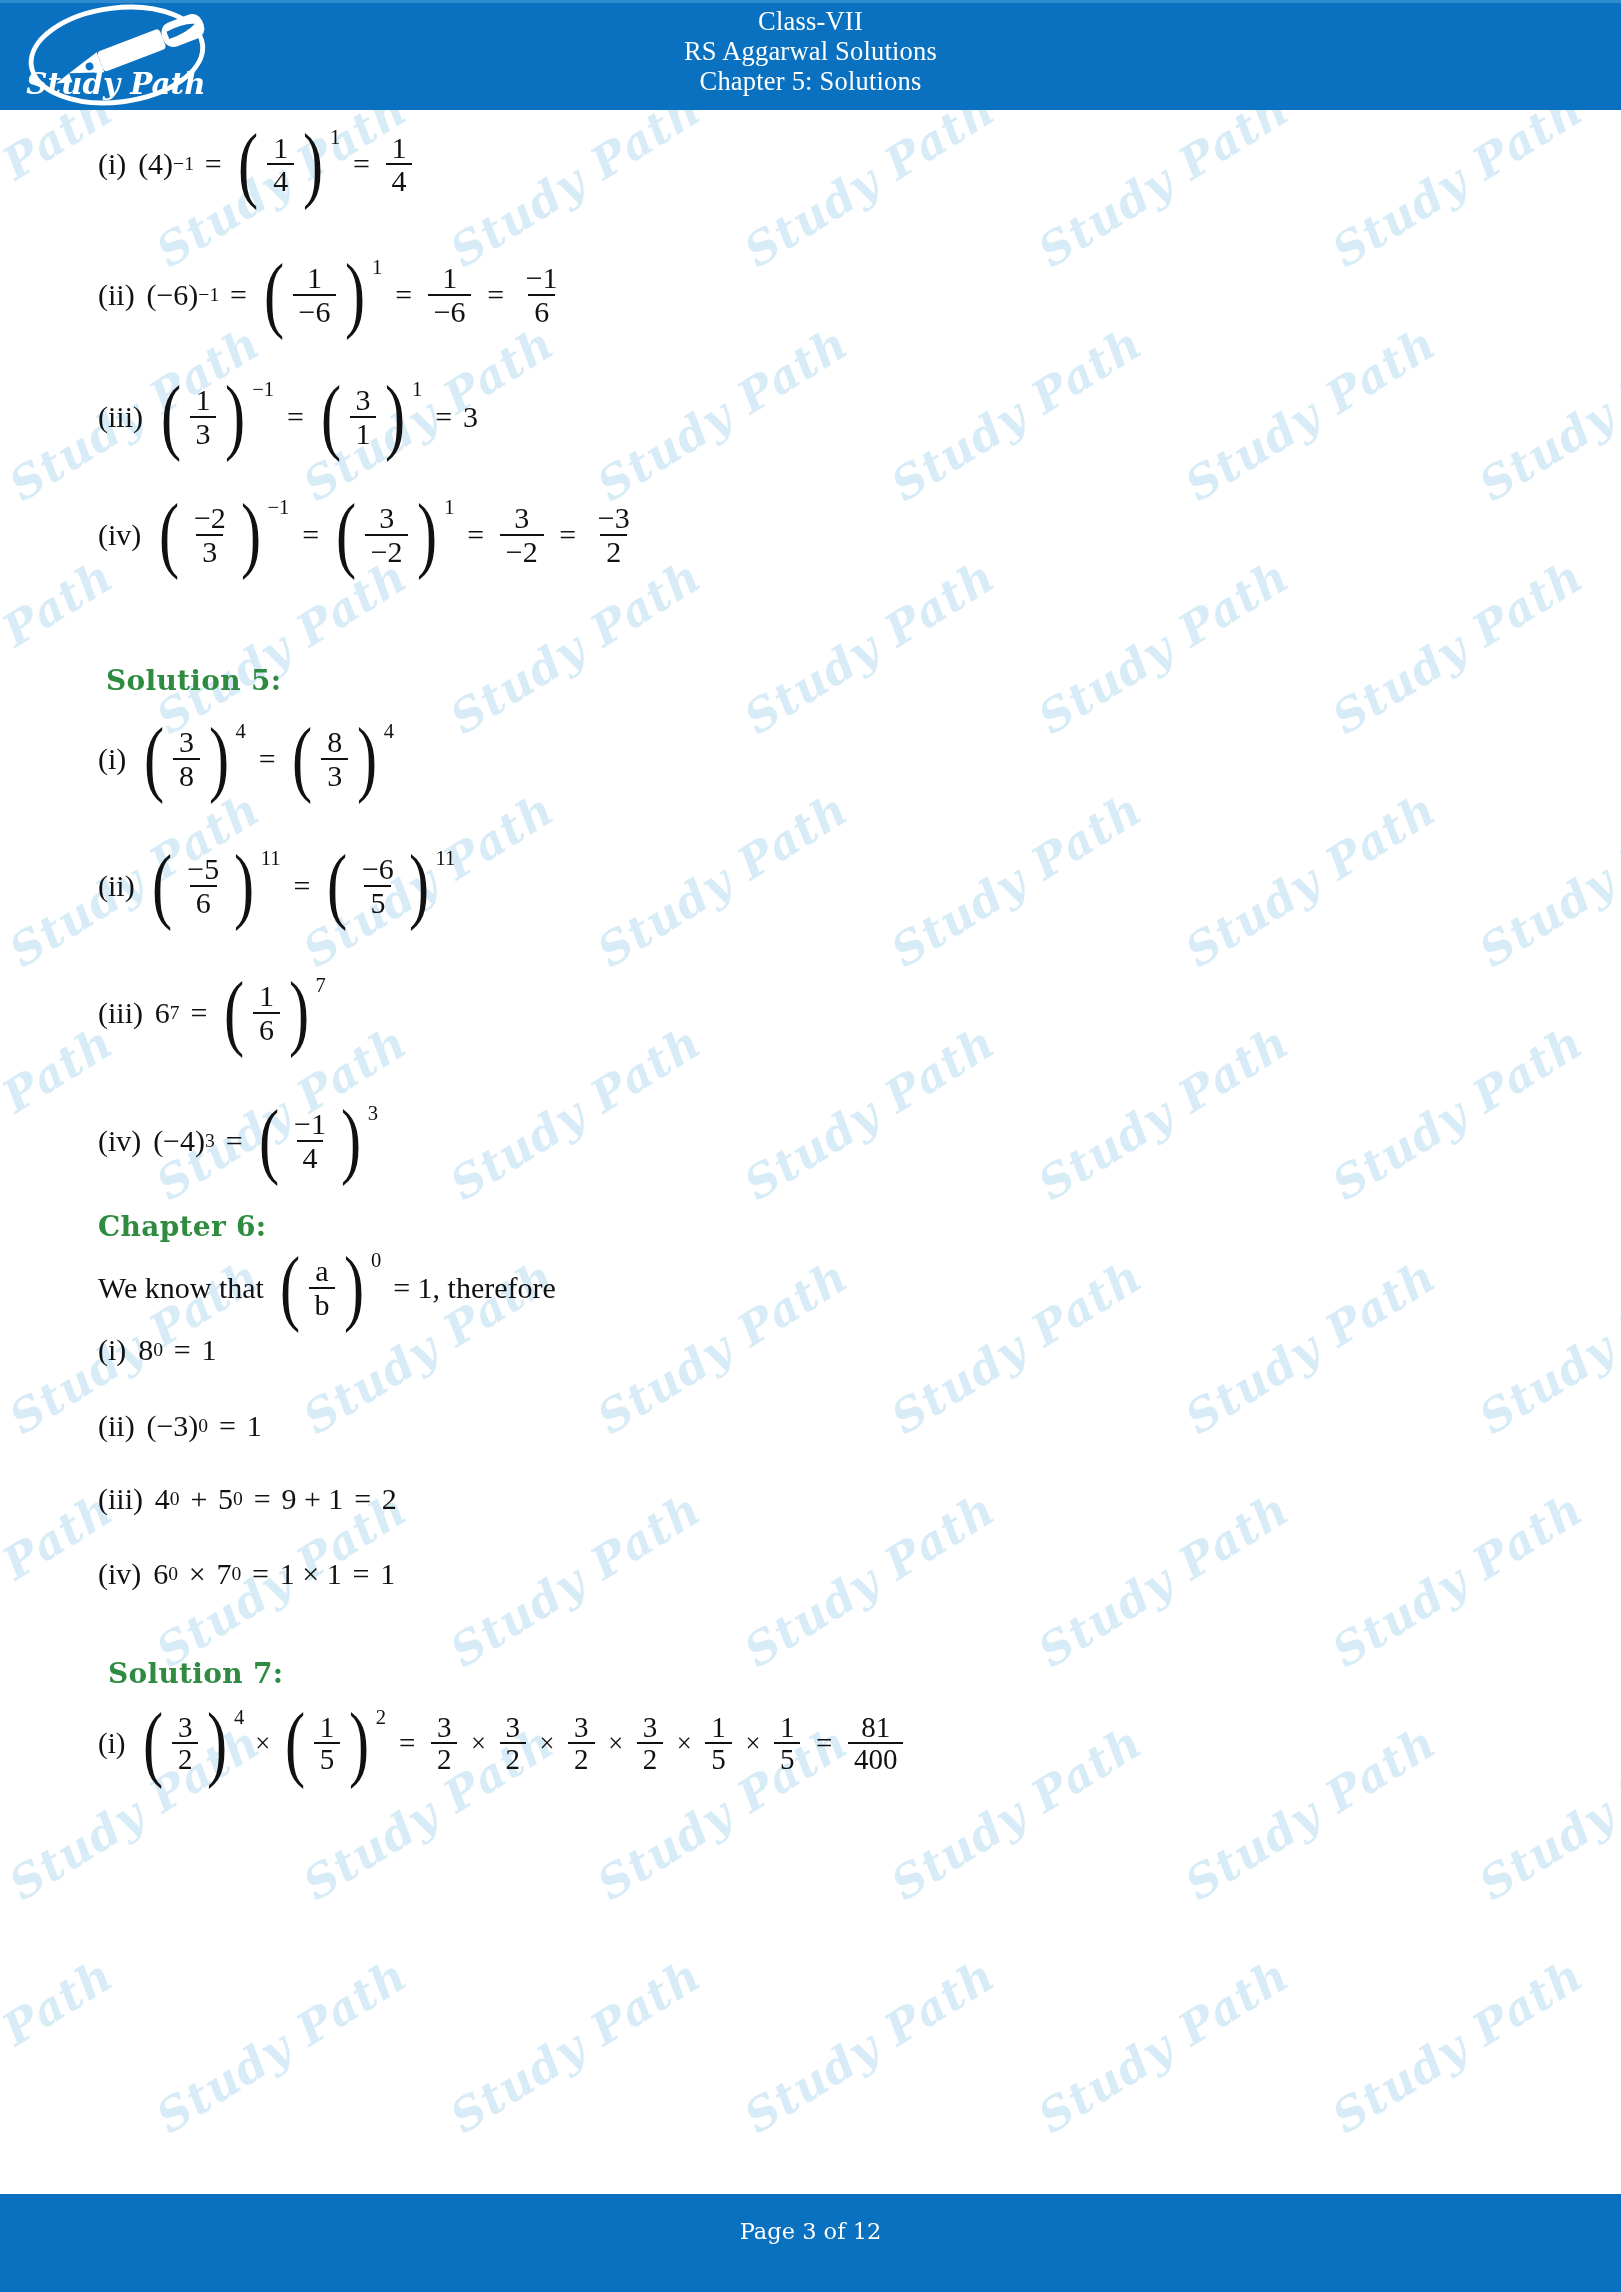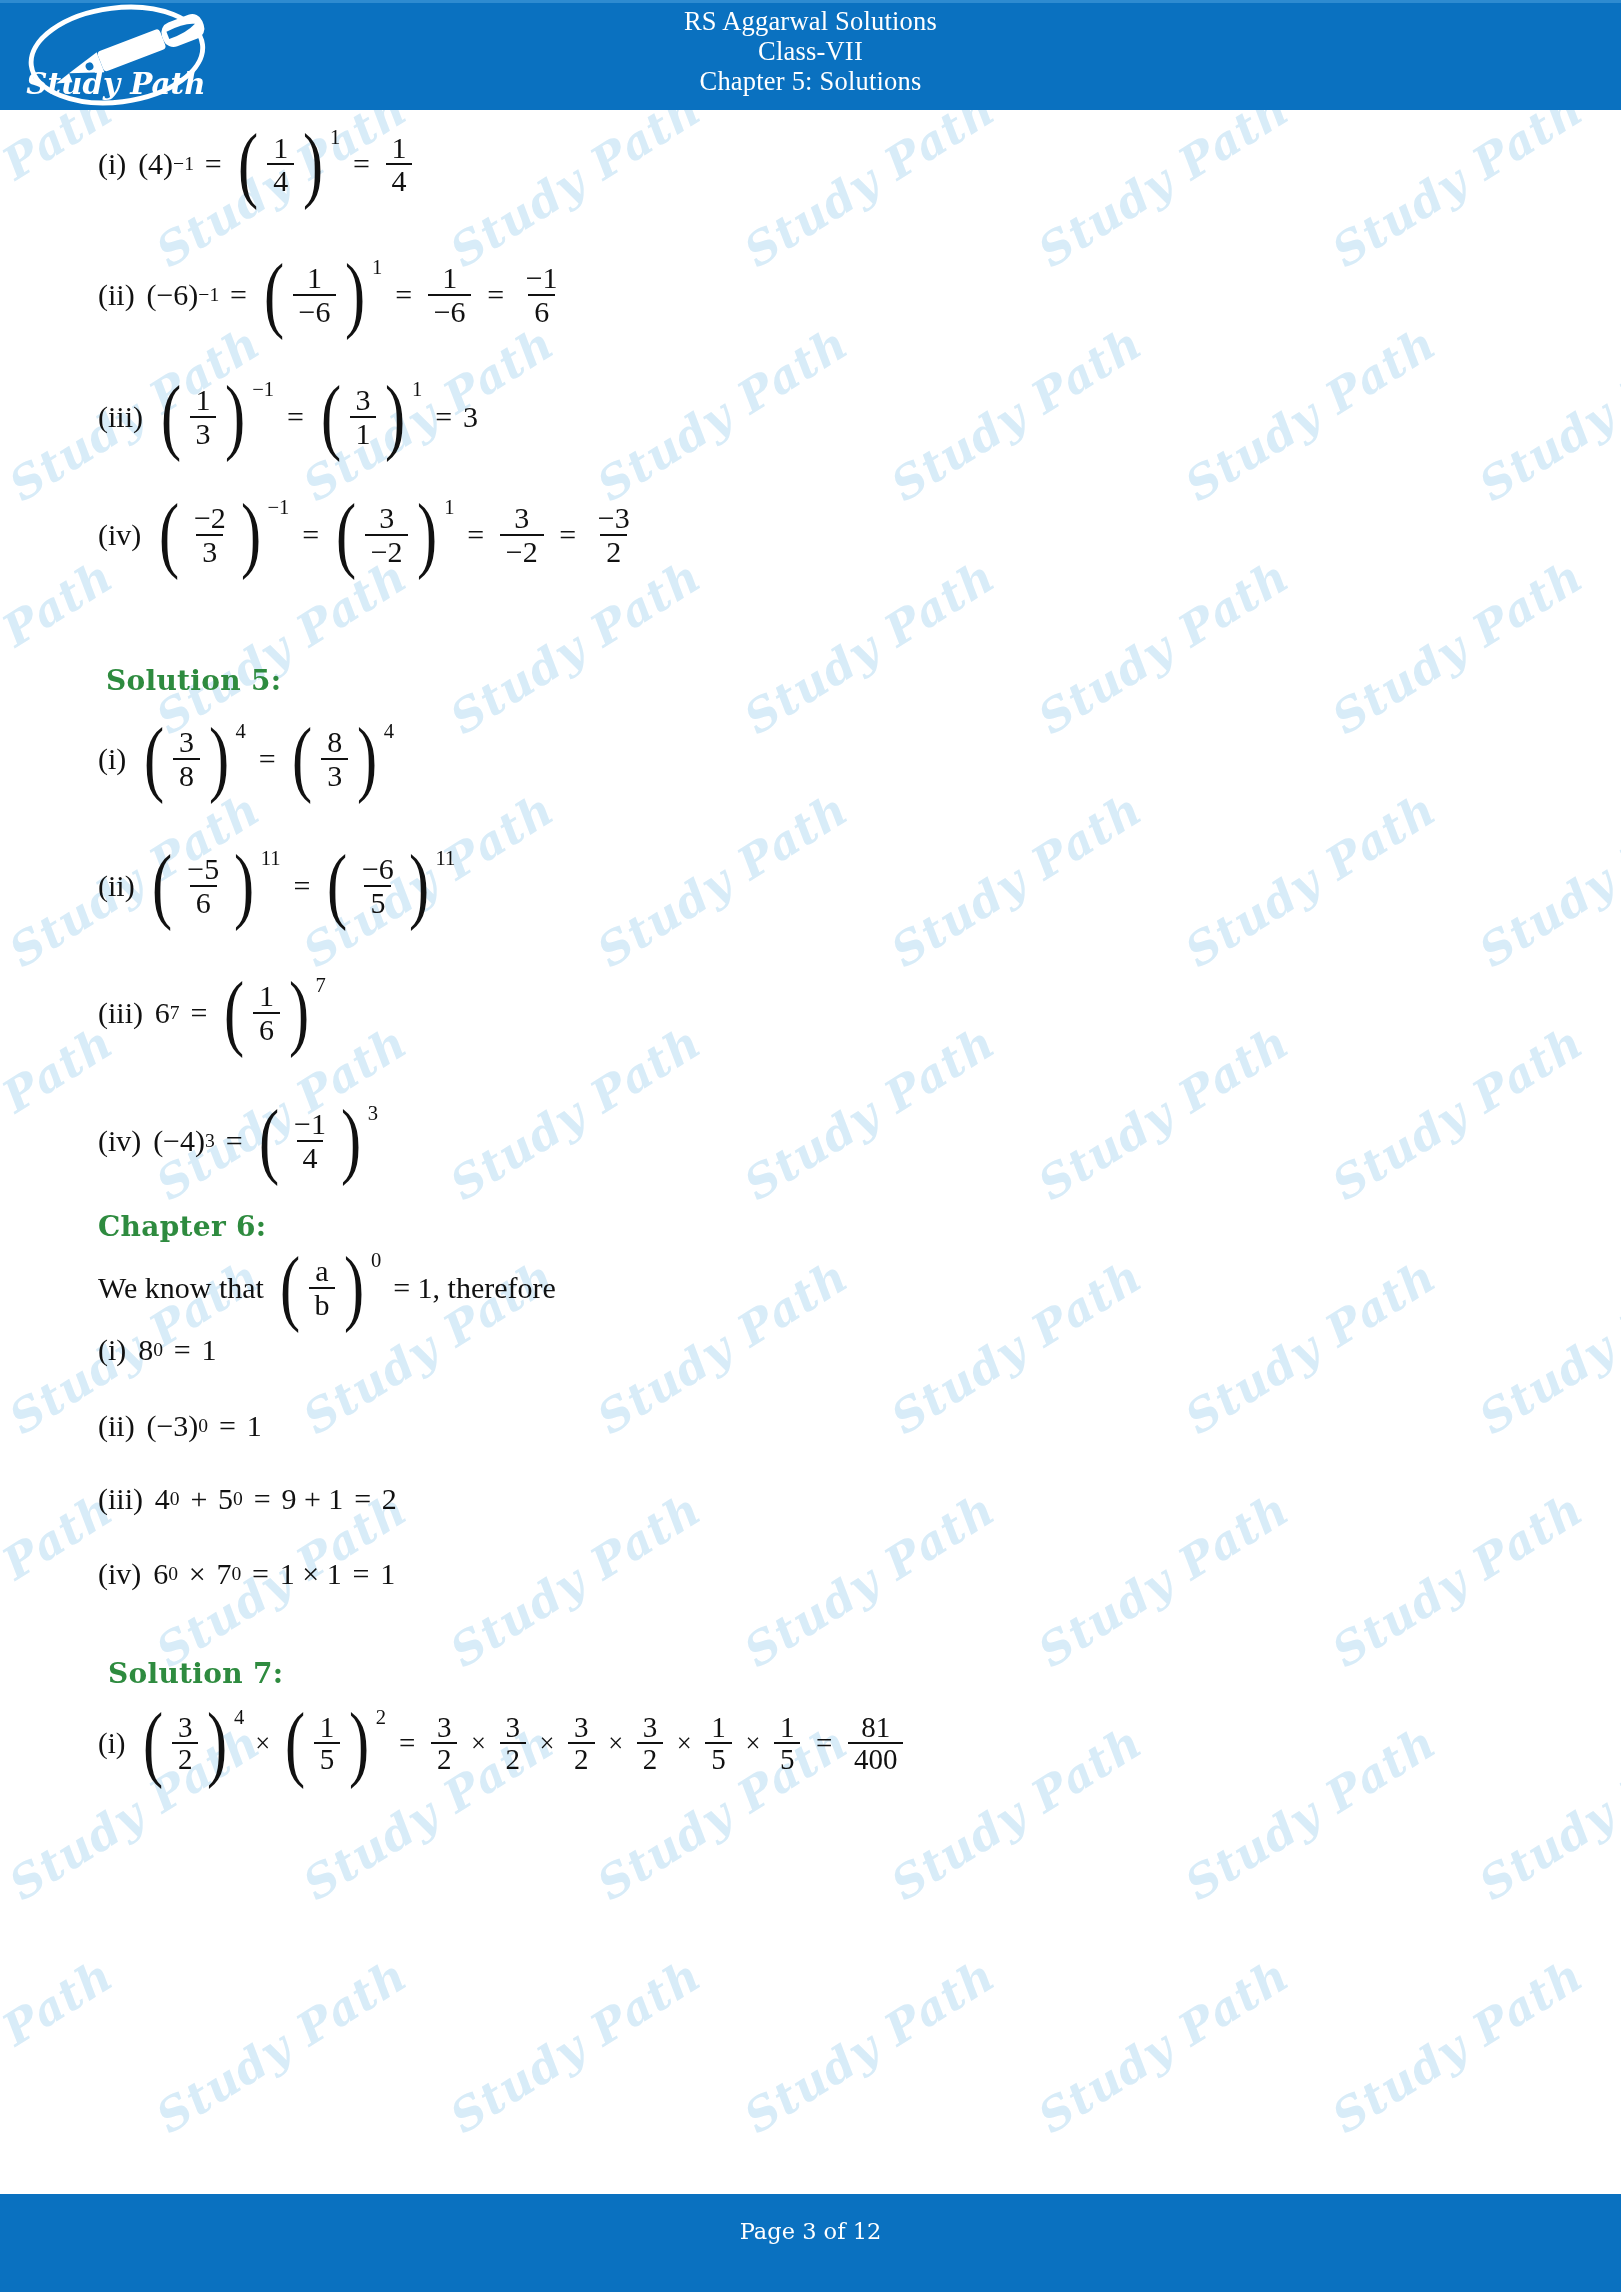--- a/index.html
+++ b/index.html
@@ -258,22 +258,22 @@
         <path d="M 86 38 L 52 48 L 86 60 Z" fill="#ffffff"></path>
         <path d="M 52 48 L 36 53 L 52 58 Z" fill="#ffffff"></path>
         <circle cx="74" cy="49" r="4" fill="#0A71C0"></circle>
       </g>
 
       <text x="104" y="92" text-anchor="middle" font-family="DejaVu Serif, serif" font-style="italic" font-size="30" font-weight="700" fill="#ffffff">Study Path</text>
     </svg>
   </div>
 
   <div id="header-titles">
+    <div class="line">Class-VII</div>
     <div class="line">RS Aggarwal Solutions</div>
-    <div class="line">Class-VII</div>
     <div class="line">Chapter 5: Solutions</div>
   </div>
 </div>
 
 <div id="content">
 
   <div class="row" style="left:98px; top:21.6px;">
     <span class="lbl">(i)</span>
     <span class="plain">(4)</span>
       <span class="supsm">−1</span>

